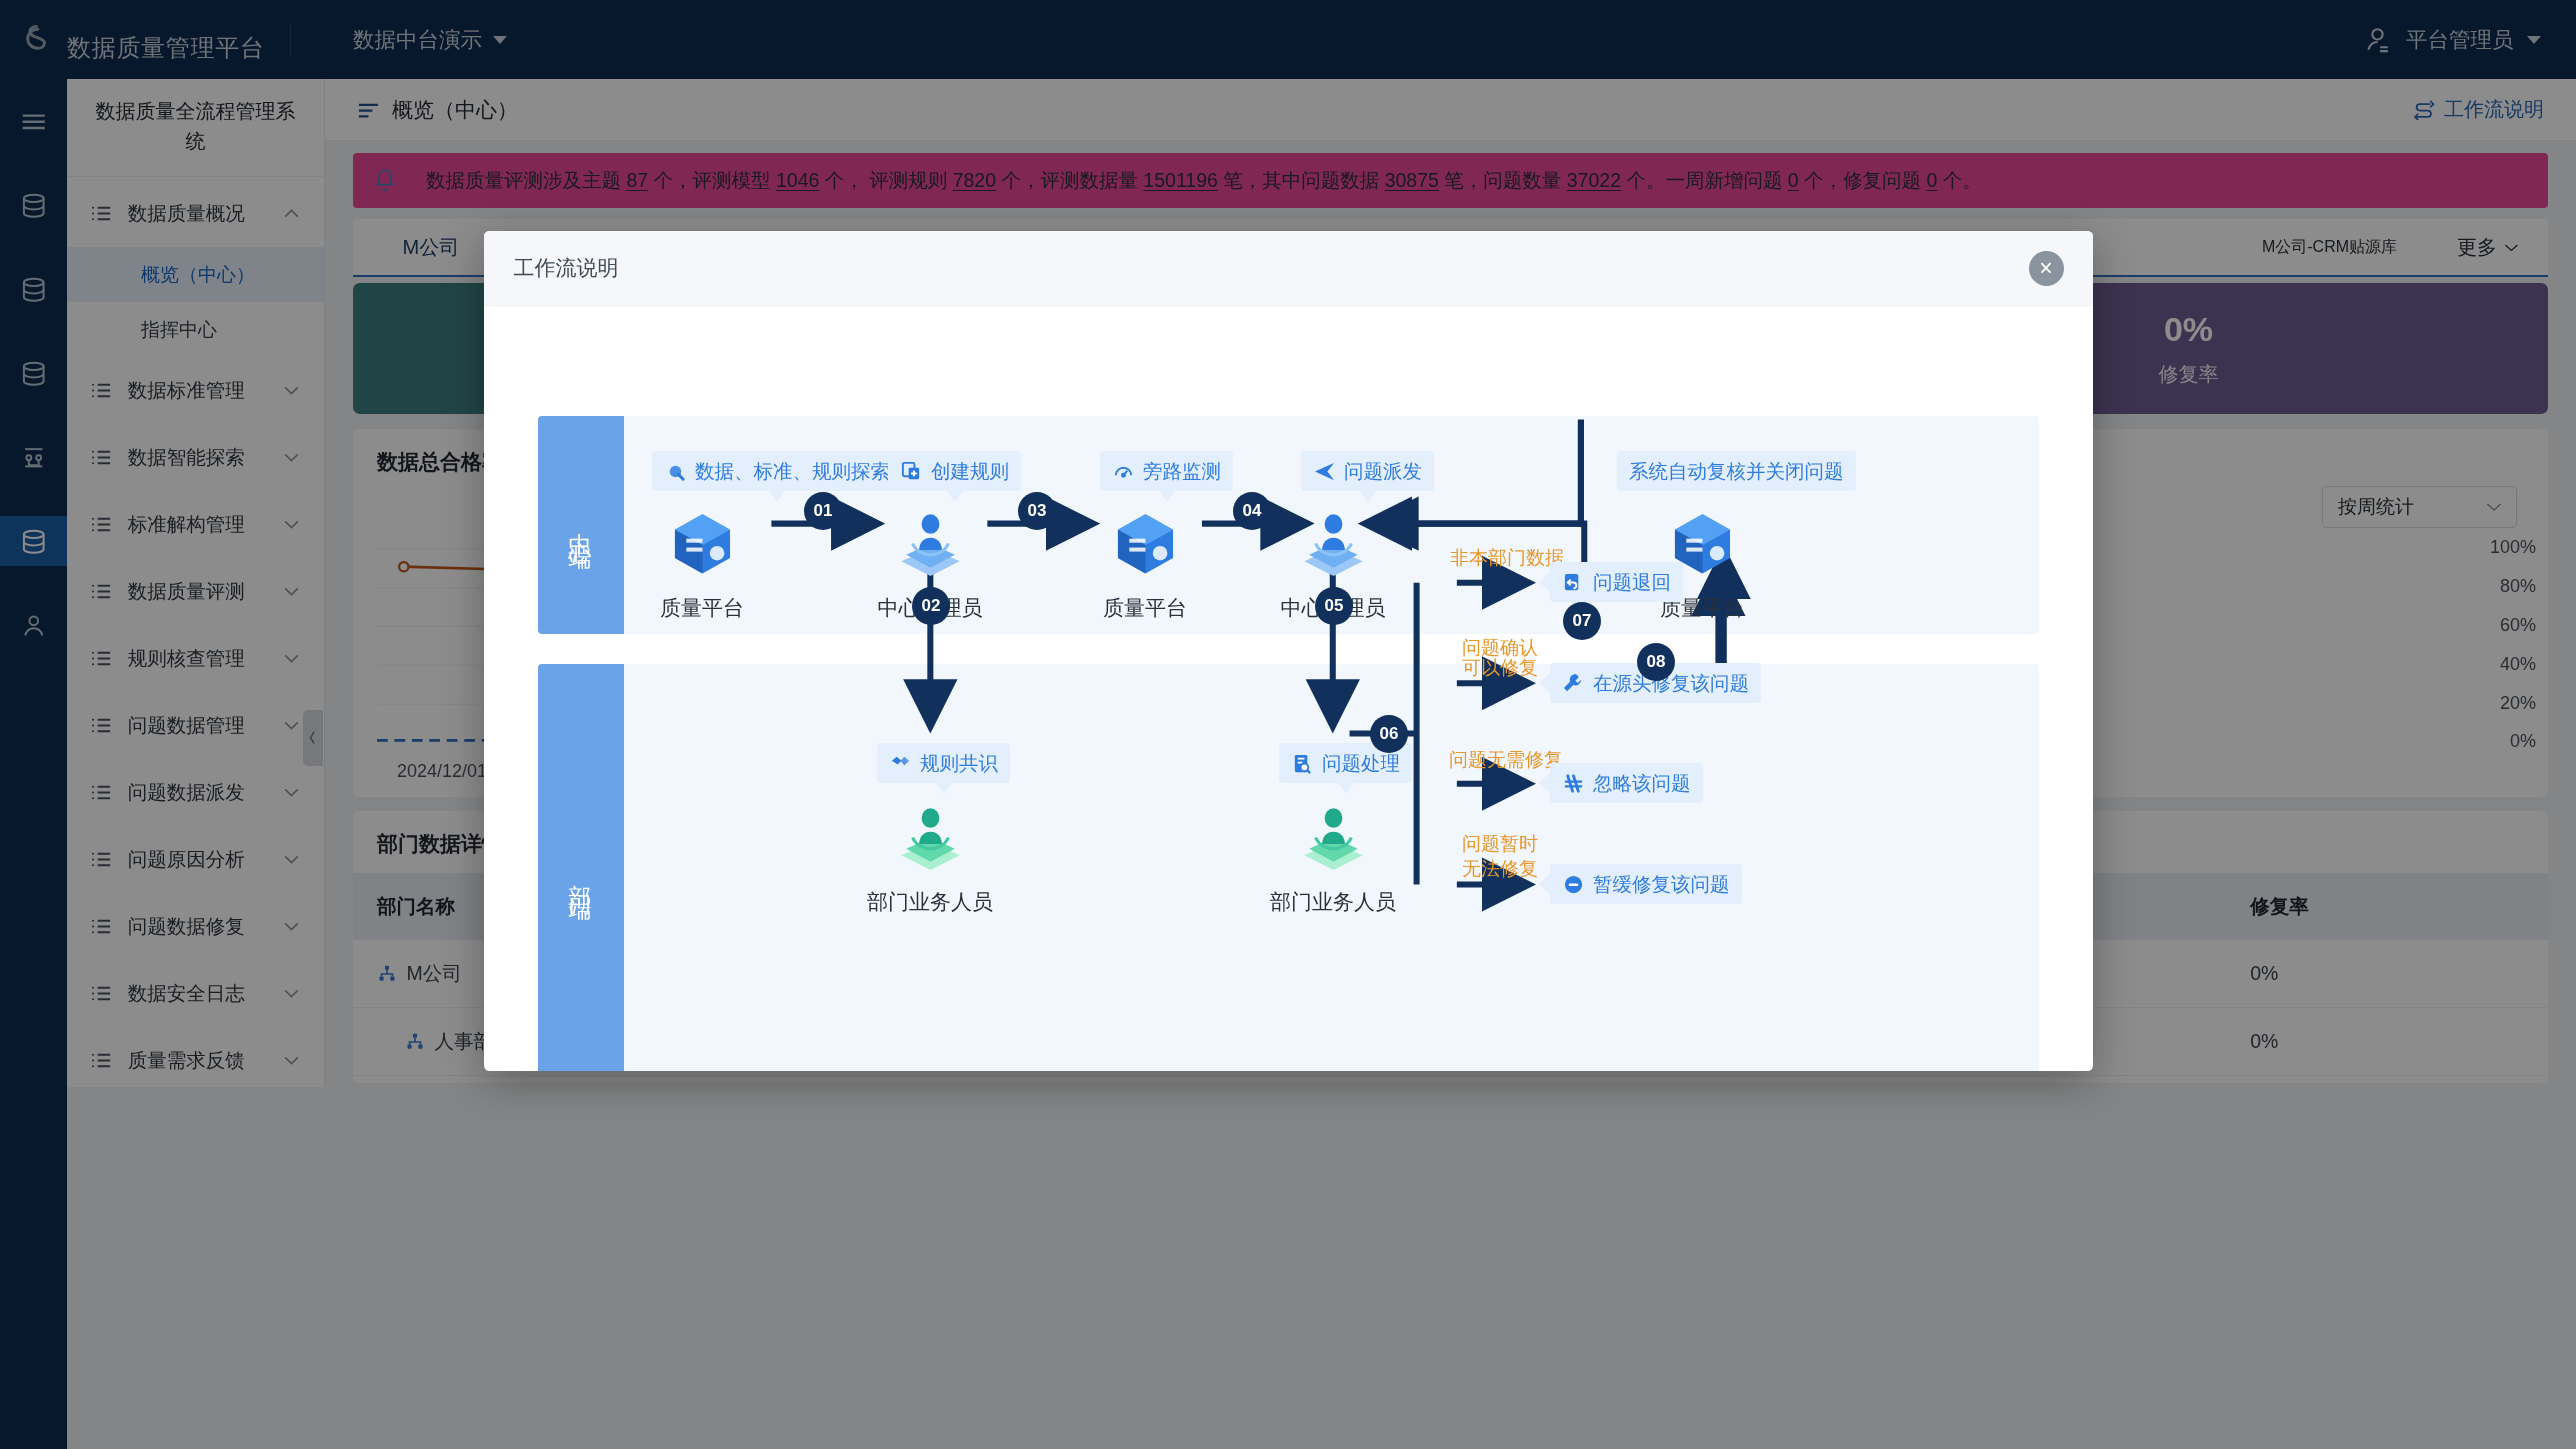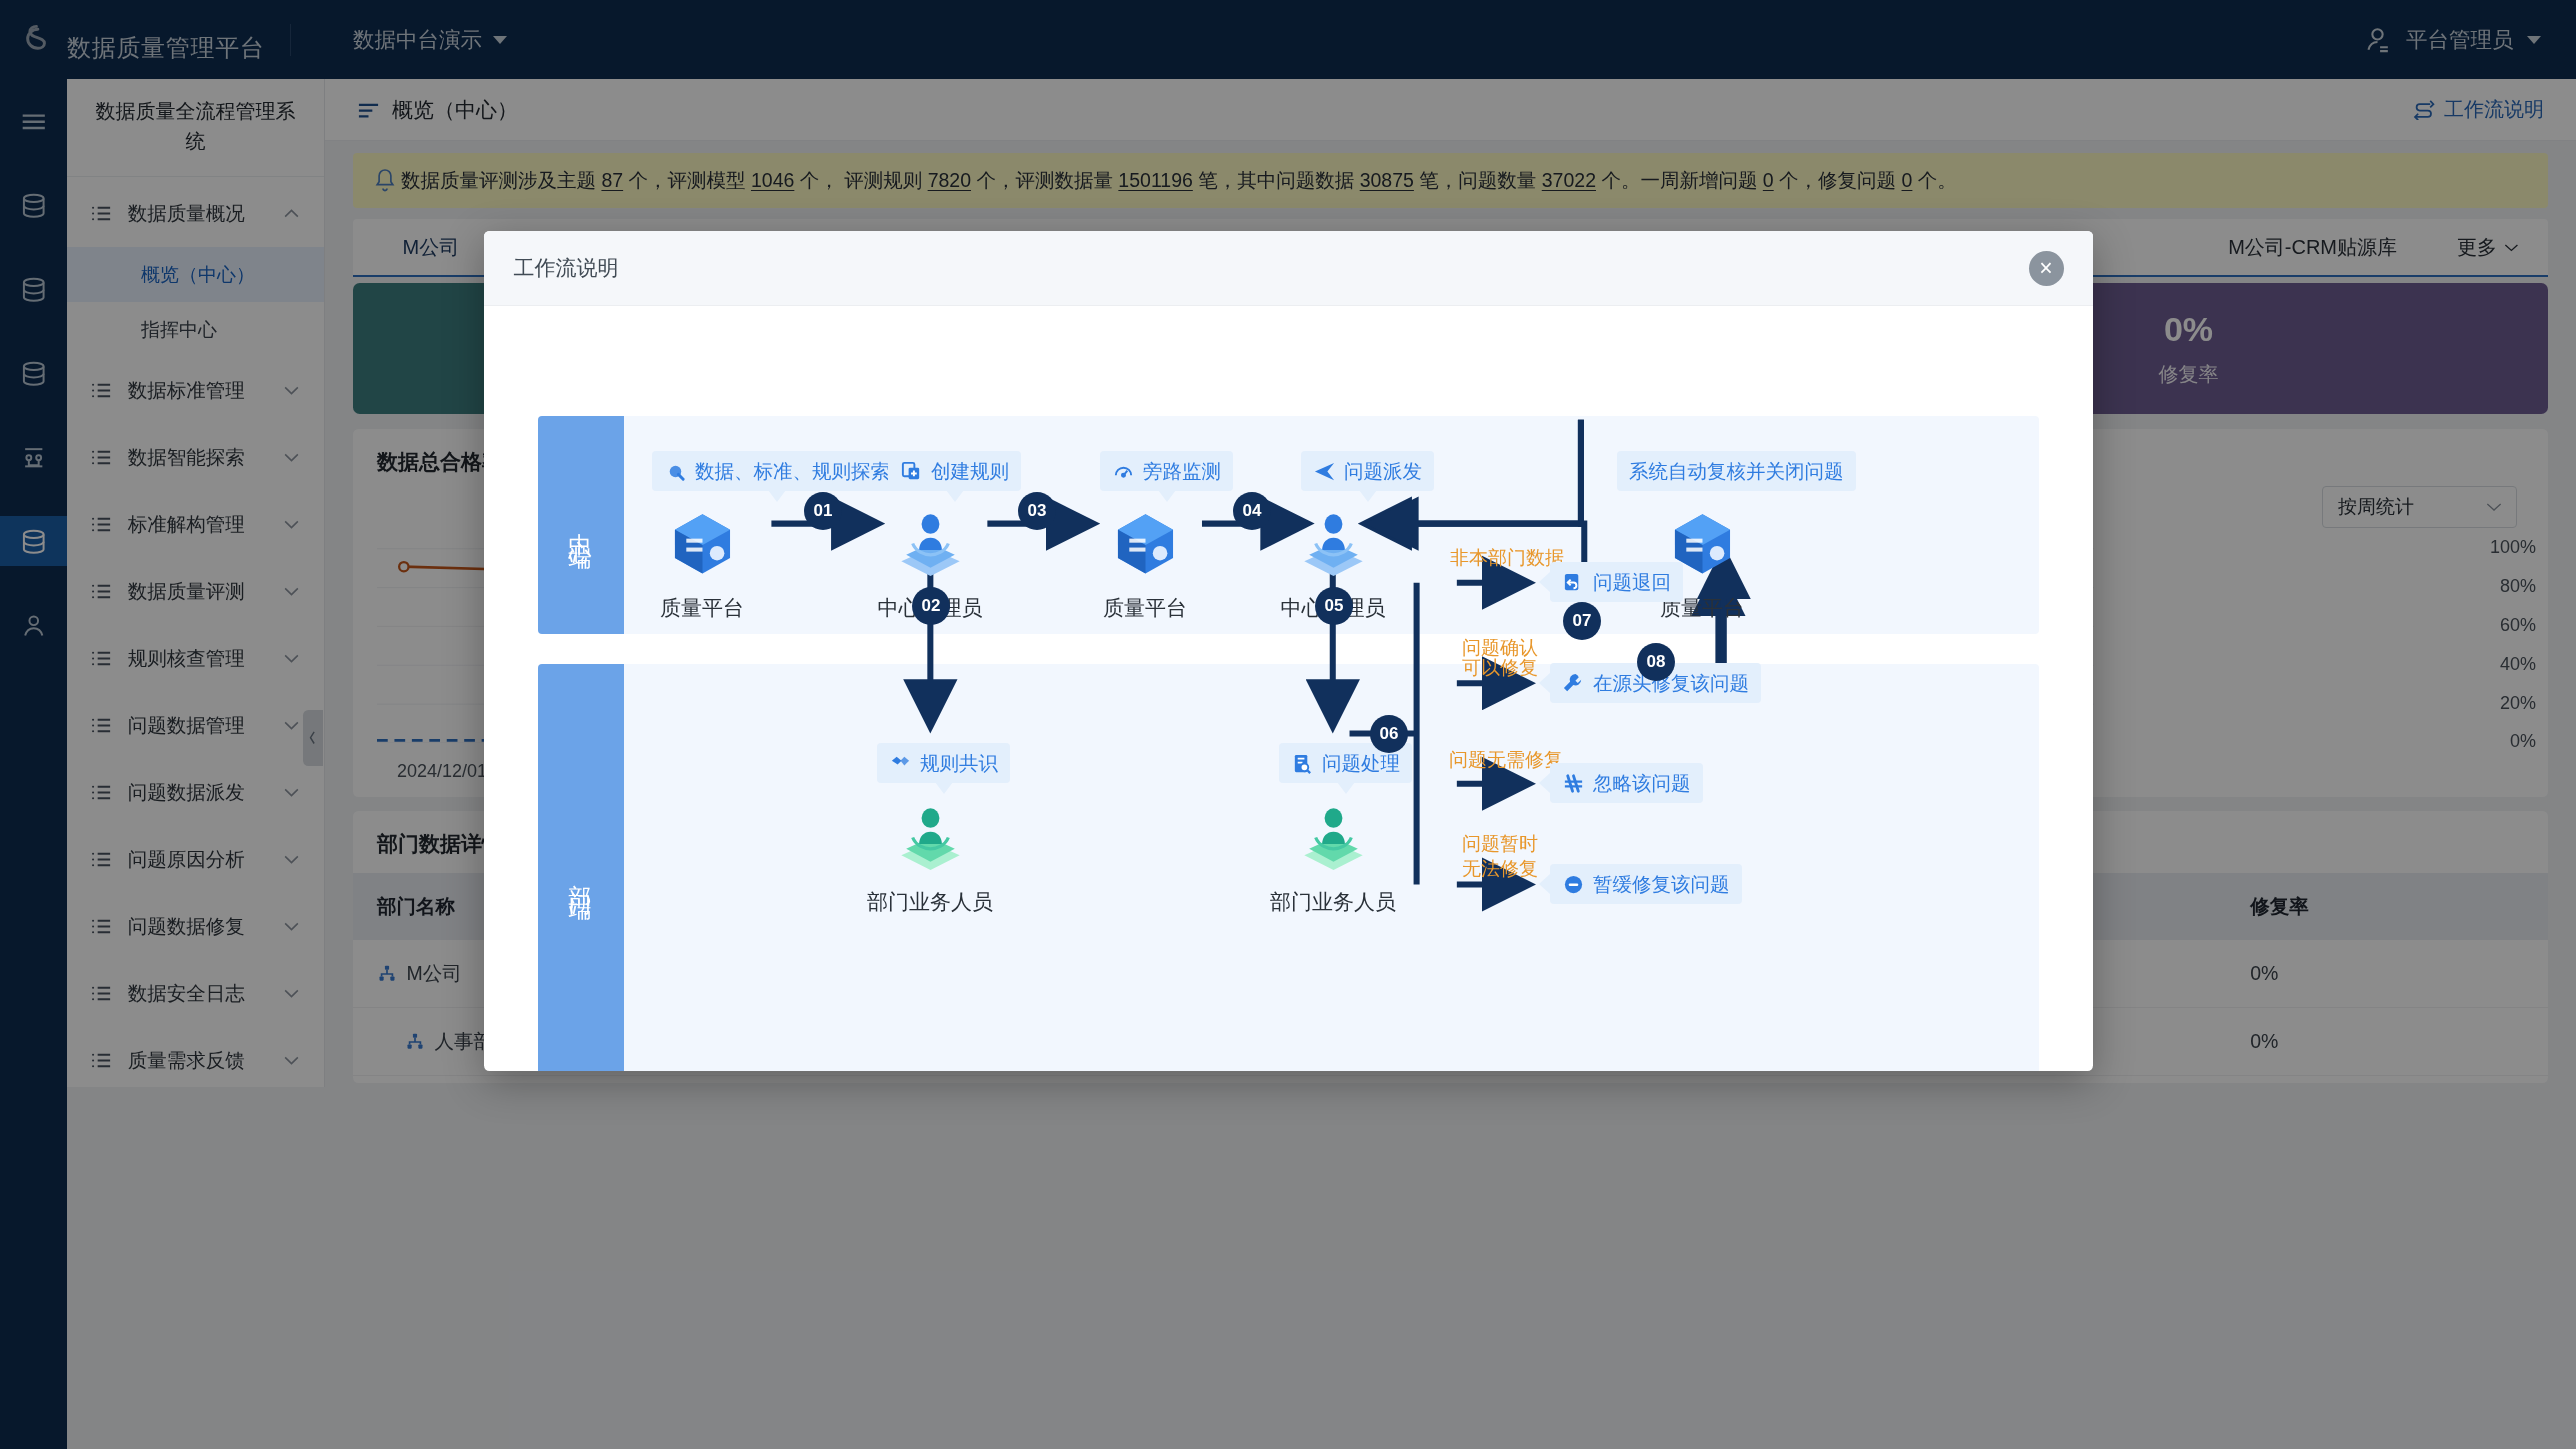--- a/index.html
+++ b/index.html
@@ -77,22 +77,22 @@
   .page-head {
     height: 62px; background: #fff; display: flex; align-items: center;
     padding: 0 32px; gap: 12px; border-bottom: 0.7px solid #ebedf0;
   }
   .page-head .lines { width: 23px; height: 17.4px; color: #20508f; }
   .page-title { font-size: 21px; color: #232930; }
   .wf-link { margin-left: auto; display: flex; align-items: center; gap: 9.4px; color: #2a69b8; font-size: 20px; cursor: pointer; }
   .wf-link svg { width: 24px; height: 21.5px; }
 
   .notice {
-    margin: 12px 28px 0; background: #fef9c3; height: 55px; border-radius: 4px;
-    display: flex; align-items: center; padding: 0 20px; gap: 4px;
+    margin: 12px 28px 0; background: #ec4899; height: 55px; border-radius: 4px;
+    display: flex; align-items: center; padding: 0 20px; gap: 29px;
   }
   .notice .bell { width: 24px; height: 25.5px; color: #4e7fbe; flex: none; }
   .notice-text { font-size: 19.5px; color: #2a3139; white-space: nowrap; }
   .notice-text u { text-decoration: underline; text-underline-offset: 3.4px; }
 
   .tabsrow {
     margin: 10.7px 28px 0; background: #fff; border-radius: 4px 4px 0 0; height: 58px;
     display: flex; align-items: center; padding: 0 29.5px; position: relative;
   }
   .tab { font-size: 20px; color: #1f3c63; padding: 0 20px; cursor: pointer; }
@@ -483,21 +483,21 @@
         <svg class="bell" viewBox="0 0 24 26" fill="none" stroke="currentColor" stroke-width="1.7">
           <path d="M12 2c-3.3 0-6 2.7-6 6v6l-2 3h16l-2-3V8c0-3.3-2.7-6-6-6z"></path>
             <path d="M10 21a2 2 0 004 0"></path>
         </svg>
         <div class="notice-text" id="notice-text">数据质量评测涉及主题 <u>87</u> 个，评测模型 <u>1046</u> 个， 评测规则 <u>7820</u> 个，评测数据量 <u>1501196</u> 笔，其中问题数据 <u>30875</u> 笔，问题数量 <u>37022</u> 个。一周新增问题 <u>0</u> 个，修复问题 <u>0</u> 个。</div>
       </div>
 
       <div class="tabsrow">
         <div class="tab active">M公司</div>
         <div style="margin-left:auto;display:flex;align-items:center;gap:60px;">
-          <span style="font-size:20px;color:#2a3139;">M公司-CRM贴源库</span>
+          <span style="font-size:16px;color:#2a3139;">M公司-CRM贴源库</span>
           <span class="more-btn">
             <span>更多</span>
             <svg style="width:14.8px;height:9.4px" viewBox="0 0 22 14" fill="none" stroke="currentColor" stroke-width="2">
                 <path d="M2 3l9 8 9-8"></path>
               </svg>
           </span>
         </div>
         <div class="underline-blue"></div>
       </div>
 

